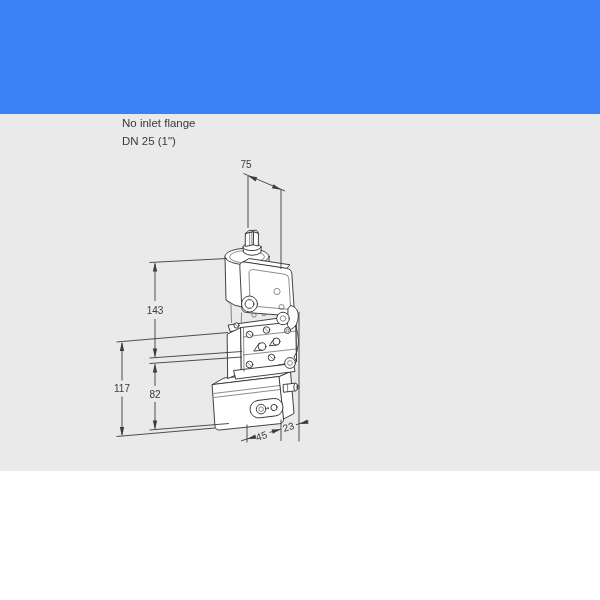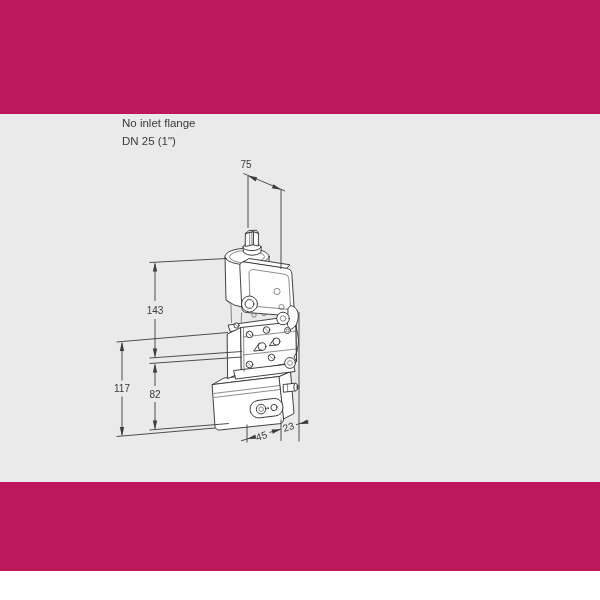--- a/index.html
+++ b/index.html
@@ -1,16 +1,16 @@
 <!DOCTYPE html>
 <html><head>
 <meta charset="utf-8">
 <style>
   html,body{margin:0;padding:0;background:#ffffff;}
-  .stage{position:relative;width:600px;height:571px;background:#be185d;overflow:hidden;
+  .stage{position:relative;width:600px;height:471px;background:#3b82f6;overflow:hidden;
          font-family:"Liberation Sans", sans-serif;}
   svg{display:block;}
   .note-text{font-size:11.5px;fill:#3a3a3a;}
   .dim-text{font-size:10px;fill:#3a3a3a;}
   .dim-line{stroke:#3c3c3c;stroke-width:0.9;fill:none;}
   .dim-arrow{fill:#3c3c3c;stroke:none;}
   .v{stroke:#2e2e2e;stroke-width:0.9;stroke-linejoin:round;stroke-linecap:round;fill:#ffffff;}
   .v-thin{stroke:#2e2e2e;stroke-width:0.55;fill:none;}
 </style>
 </head>

